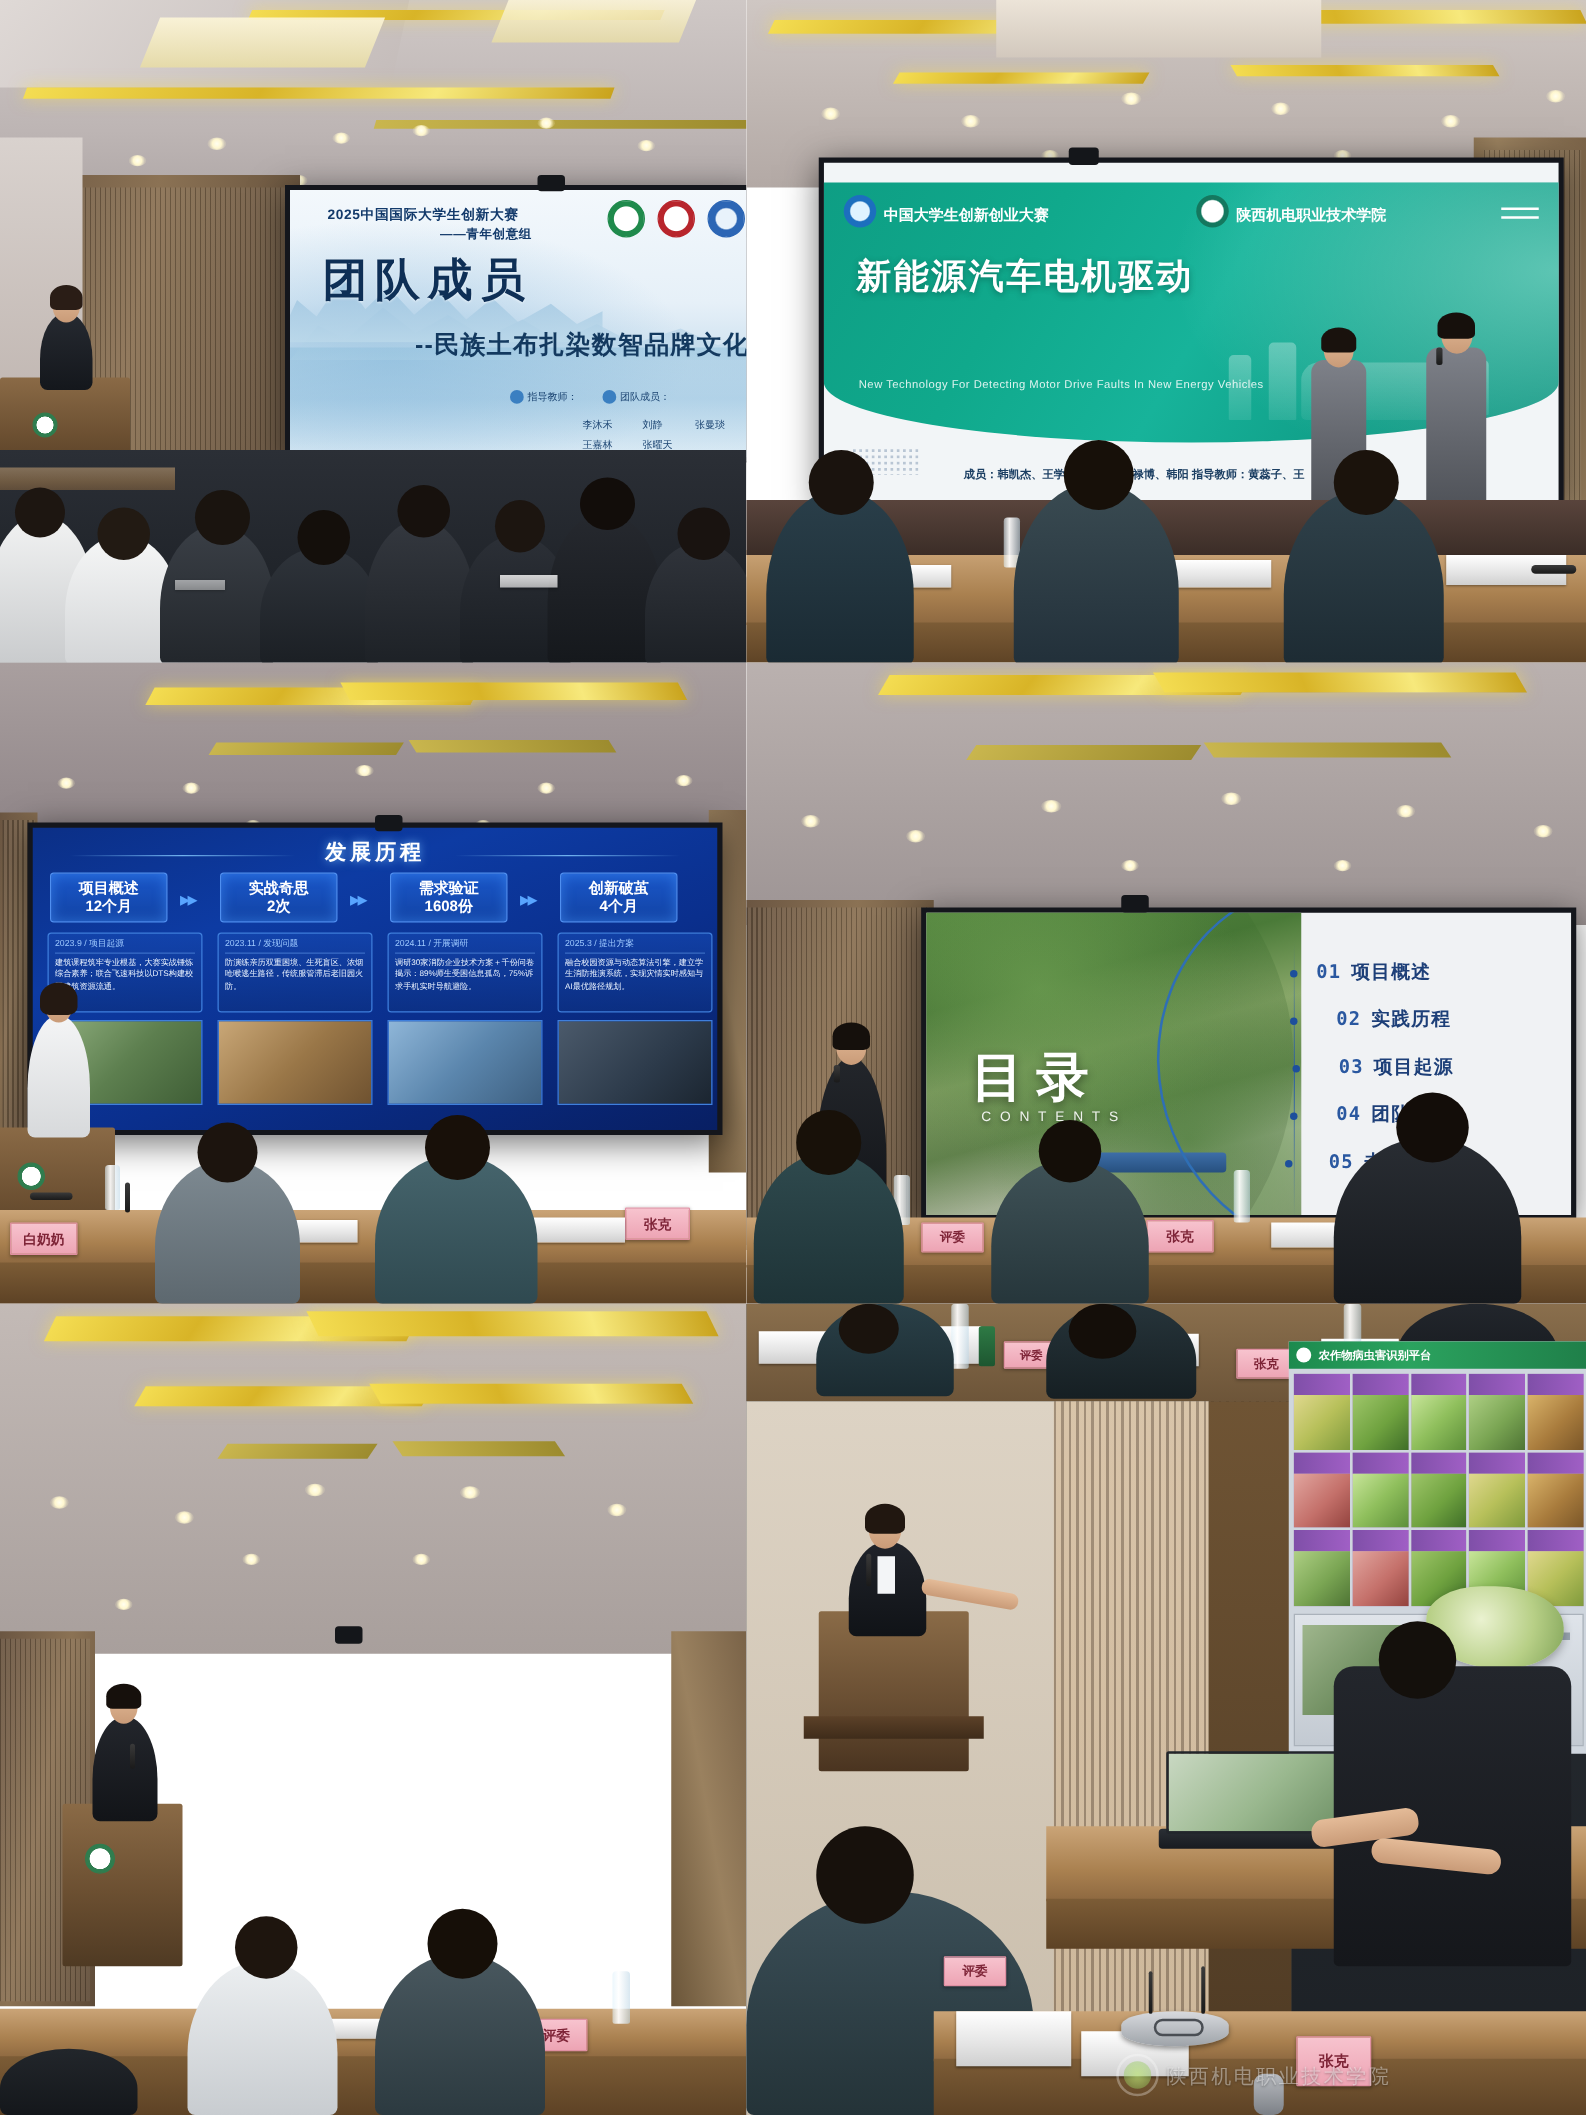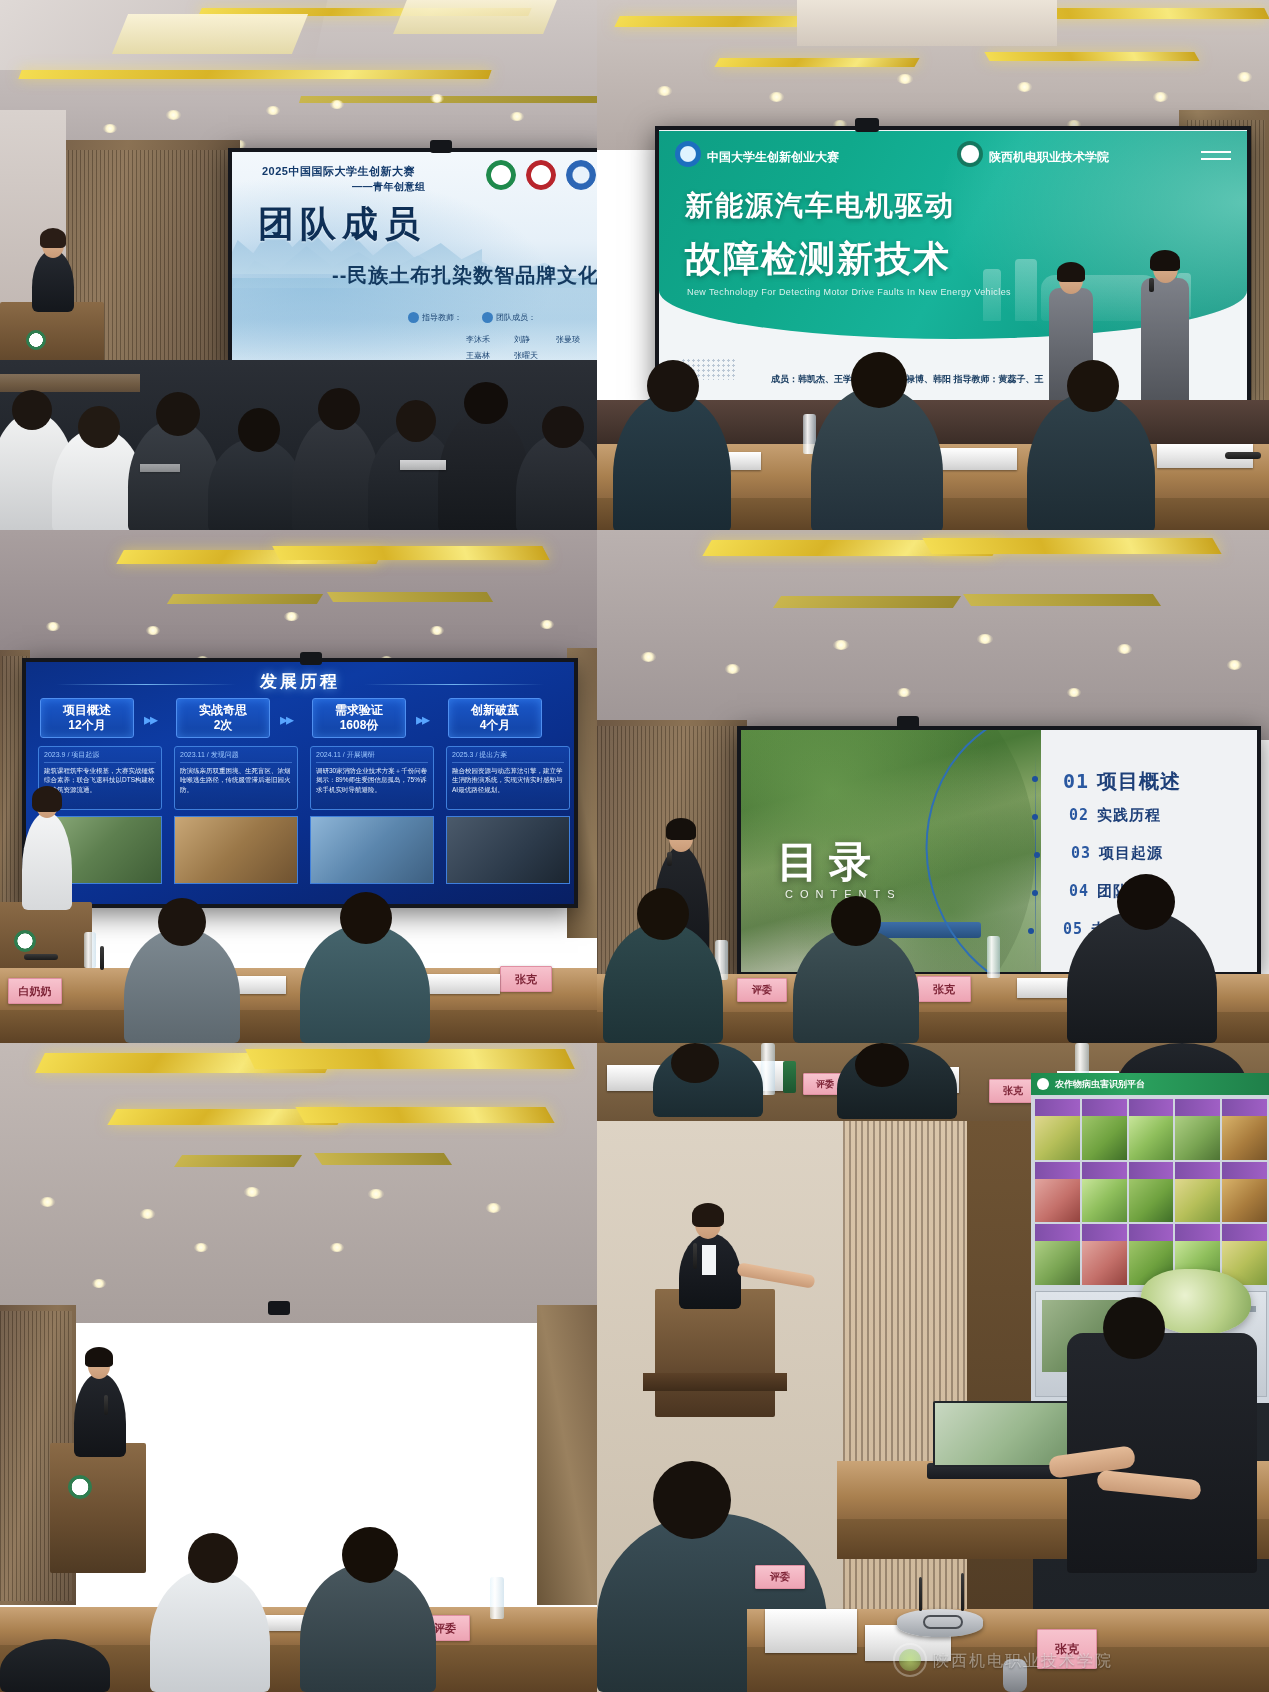--- a/index.html
+++ b/index.html
@@ -171,21 +171,21 @@
   }
   .logo-green { background: radial-gradient(circle,#ffffff 48%, #1f8a4c 52%, #1f8a4c 72%, #ffffff 76%); border:1px solid #1f8a4c; }
   .logo-red { background: radial-gradient(circle,#ffffff 48%, #b8252c 52%, #b8252c 72%, #ffffff 76%); border:1px solid #b8252c; }
   .logo-blue { background: radial-gradient(circle,#e8f2fb 40%, #2c66b5 46%, #2c66b5 74%, #ffffff 78%); border:1px solid #2c66b5; }
   .member-row { position:absolute; color:#1b4472; white-space:nowrap; }
   .member-chip { position:absolute; border-radius:50%; background:#3a7fc1; }
 
   
   .p2-slide { position:absolute; inset:0; background:#f2f5f7; }
   .p2-teal {
-    position:absolute; left:0; right:0; top:1px;
+    position:absolute; left:0; right:0; top:16px;
     background: linear-gradient(120deg,#0e9e84 0%, #10a98c 28%, #17b39a 52%, #0f9c86 78%, #0c8f7c 100%);
     border-radius: 0 0 60% 60% / 0 0 28% 28%;
     overflow:hidden;
   }
   .p2-glow {
     position:absolute;
     background: radial-gradient(ellipse at 75% 40%, rgba(190,255,240,.45), rgba(190,255,240,0) 62%);
   }
   .p2-title {
     position:absolute; color:#ffffff; font-weight:bold;
@@ -542,21 +542,20 @@
               <div class="charger" style="right:56px;bottom:22px;width:14px;height:44px"></div>
 
               <div class="logo-badge" style="left:16px;top:10px;width:26px;height:26px;background:radial-gradient(circle,#dff3ff 40%,#1c6fbe 46%,#1c6fbe 72%,#ffffff 78%)"></div>
               <div class="p2-brand" style="left:48px;top:18px;font-size:12px">中国大学生创新创业大赛</div>
               <div class="logo-badge" style="left:298px;top:10px;width:26px;height:26px;background:radial-gradient(circle,#ffffff 46%,#14785f 52%,#14785f 74%,#ffffff 80%)"></div>
               <div class="p2-brand" style="left:330px;top:18px;font-size:12px">陕西机电职业技术学院</div>
               <div style="position:absolute;right:16px;top:20px;width:30px;height:2px;background:#fff"></div>
               <div style="position:absolute;right:16px;top:27px;width:30px;height:2px;background:#fff"></div>
 
               <div class="p2-title" style="left:26px;top:56px;font-size:28px">新能源汽车电机驱动</div>
-              <div class="p2-title" style="left:26px;top:104px;font-size:36px">故障检测新技术</div>
               <div class="p2-en" style="left:28px;top:156px;font-size:9px">New Technology For Detecting Motor Drive Faults In New Energy Vehicles</div>
             </div>
             <div class="p2-dots" style="left:22px;bottom:22px;width:54px;height:22px"></div>
             <div class="p2-members" style="left:112px;bottom:16px;font-size:9px">成员：韩凯杰、王学良、李俊楠、禄博、韩阳    指导教师：黄蕊子、王</div>
           </div>
 
           <div class="presenter" style="left:390px;top:158px;width:44px;height:122px"></div>
           <div class="head skin" style="left:400px;top:136px;width:24px;height:28px"></div>
           <div class="head" style="left:398px;top:132px;width:28px;height:20px;background:#19120d;border-radius:50% 50% 18% 18%"></div>
           <div class="presenter" style="left:482px;top:148px;width:48px;height:132px"></div>
@@ -723,21 +722,21 @@
             <div class="p4-photo" style="width:300px">
               <div class="p4-clip" style="background:linear-gradient(190deg, rgba(60,110,45,.25), rgba(0,0,0,.1))"></div>
               <div class="train" style="left:120px;bottom:34px;width:120px;height:16px"></div>
               <div class="p4-mulu" style="left:36px;top:104px;font-size:42px">目录</div>
               <div class="p4-contents" style="left:44px;top:158px;font-size:11px">CONTENTS</div>
             </div>
             <div class="p4-arc" style="left:186px;top:-26px;width:280px;height:300px;transform:rotate(-22deg)"></div>
             <div class="p4-curve" style="left:294px;top:24px;height:220px"></div>
 
             <div class="p4-dot" style="left:291px;top:46px"></div>
-            <div class="p4-item" style="left:322px;top:38px;font-size:20px">
+            <div class="p4-item" style="left:312px;top:38px;font-size:15px">
               <span class="p4-num">01</span><span>项目概述</span>
             </div>
             <div class="p4-dot" style="left:291px;top:84px"></div>
             <div class="p4-item" style="left:328px;top:76px;font-size:15px">
               <span class="p4-num">02</span><span>实践历程</span>
             </div>
             <div class="p4-dot" style="left:293px;top:122px"></div>
             <div class="p4-item" style="left:330px;top:114px;font-size:15px">
               <span class="p4-num">03</span><span>项目起源</span>
             </div>

